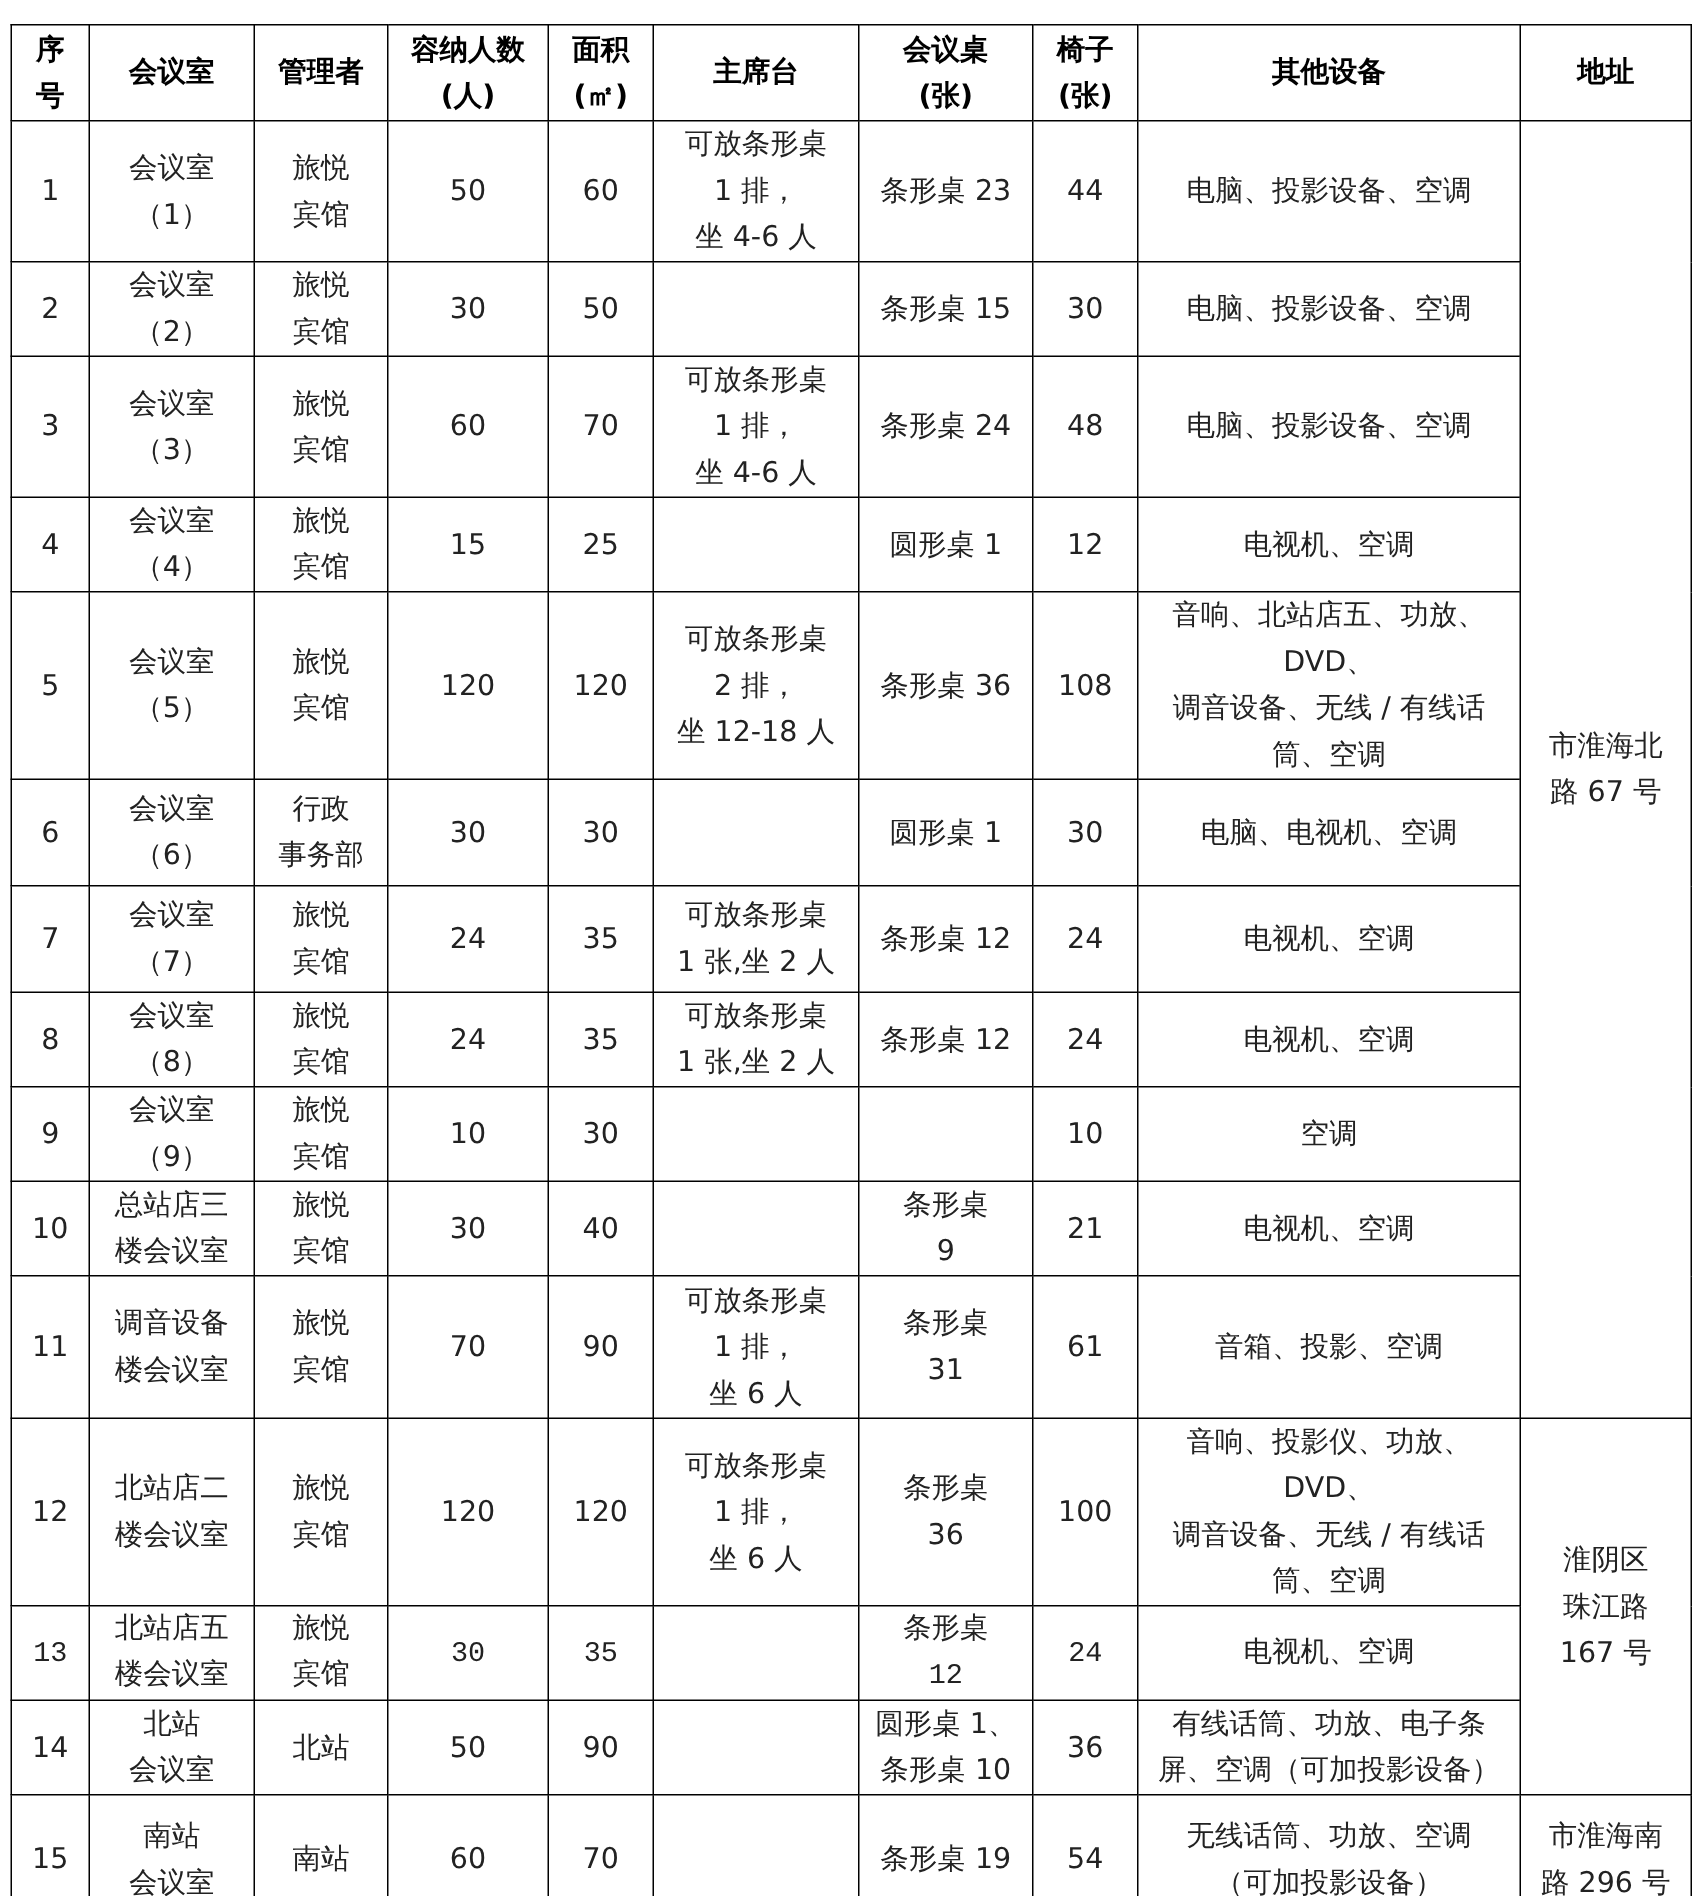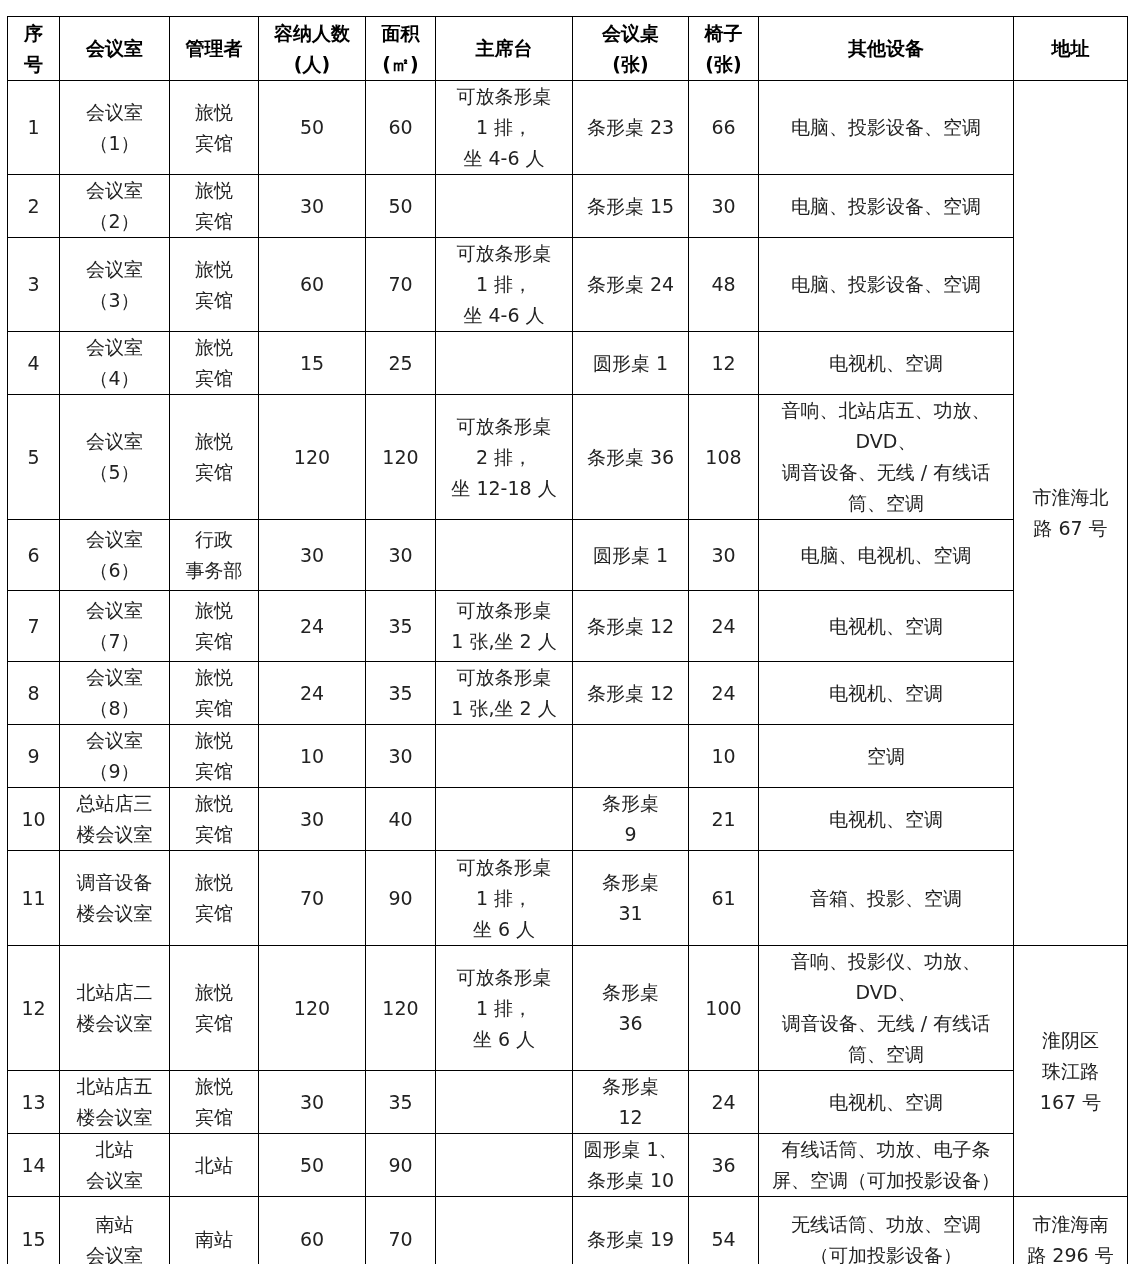--- a/index.html
+++ b/index.html
@@ -43,21 +43,21 @@
   </thead>
   <tbody id="tbody">
       <tr style="height: 94px;">
         <td>1</td>
         <td><span>会议室</span><br><span>（1）</span></td>
         <td><span>旅悦</span><br><span>宾馆</span></td>
         <td>50</td>
         <td>60</td>
         <td><span>可放条形桌</span><br><span>1 排，</span><br><span>坐 4-6 人</span></td>
         <td><span>条形桌 23</span></td>
-        <td>66</td>
+        <td>44</td>
         <td><span>电脑、投影设备、空调</span></td>
         <td rowspan="11"><span>市淮海北</span><br><span>路 67 号</span></td>
       </tr>
       <tr style="height: 63px;">
         <td>2</td>
         <td><span>会议室</span><br><span>（2）</span></td>
         <td><span>旅悦</span><br><span>宾馆</span></td>
         <td>30</td>
         <td>50</td>
         <td></td>
@@ -169,21 +169,21 @@
         <td><span>北站店二</span><br><span>楼会议室</span></td>
         <td><span>旅悦</span><br><span>宾馆</span></td>
         <td>120</td>
         <td>120</td>
         <td><span>可放条形桌</span><br><span>1 排，</span><br><span>坐 6 人</span></td>
         <td><span>条形桌</span><br><span>36</span></td>
         <td>100</td>
         <td><span>音响、投影仪、功放、DVD、</span><br><span>调音设备、无线 / 有线话</span><br><span>筒、空调</span></td>
         <td rowspan="3"><span>淮阴区</span><br><span>珠江路</span><br><span>167 号</span></td>
       </tr>
-      <tr style="height: 63px;">
+      <tr style="height: 63px; font-family: Liberation Mono, monospace;">
         <td>13</td>
         <td><span>北站店五</span><br><span>楼会议室</span></td>
         <td><span>旅悦</span><br><span>宾馆</span></td>
         <td>30</td>
         <td>35</td>
         <td></td>
         <td><span>条形桌</span><br><span>12</span></td>
         <td>24</td>
         <td><span>电视机、空调</span></td>
       </tr>

